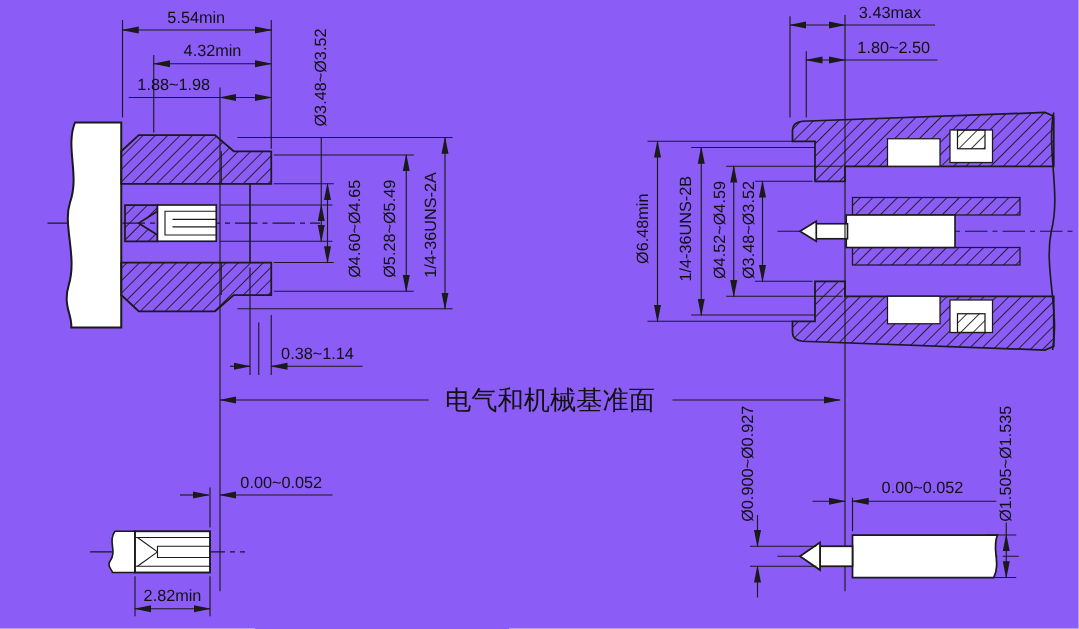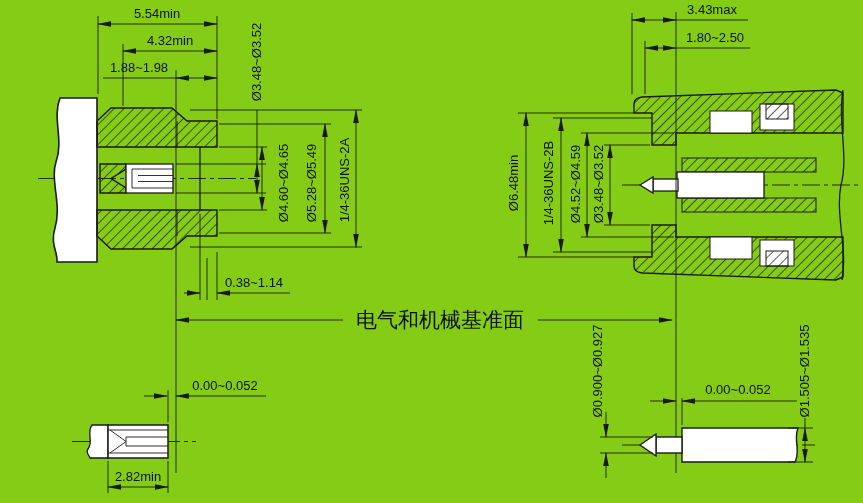--- a/index.html
+++ b/index.html
@@ -1,16 +1,16 @@
 <!DOCTYPE html>
 <html><head>
 <meta charset="utf-8">
 <style>
   html,body{margin:0;padding:0;background:#ffffff;}
-  .stage{position:relative;width:863px;height:503px;background:#84cc16;overflow:hidden;}
+  .stage{position:relative;width:863px;height:503px;background:#8b5cf6;overflow:hidden;}
   svg{display:block;}
   .outline{fill:#ffffff;stroke:#1a1a1a;stroke-width:1.6;stroke-linejoin:miter;}
   .hatched{fill:url(#hatch);stroke:#1a1a1a;stroke-width:1.4;stroke-linejoin:miter;}
   .med{stroke:#1a1a1a;stroke-width:1.3;fill:none;}
   .thin{stroke:#1a1a1a;stroke-width:0.9;fill:none;}
   .dim{stroke:#1a1a1a;stroke-width:0.9;fill:none;}
   .cl{stroke:#1a1a1a;stroke-width:0.9;stroke-dasharray:18 4 4 4;fill:none;}
   .dtext{font:13px "Liberation Sans", sans-serif;fill:#111111;}
   .cjk{font:21px "DejaVu Sans","Liberation Sans", sans-serif;fill:#111111;}
 </style>

